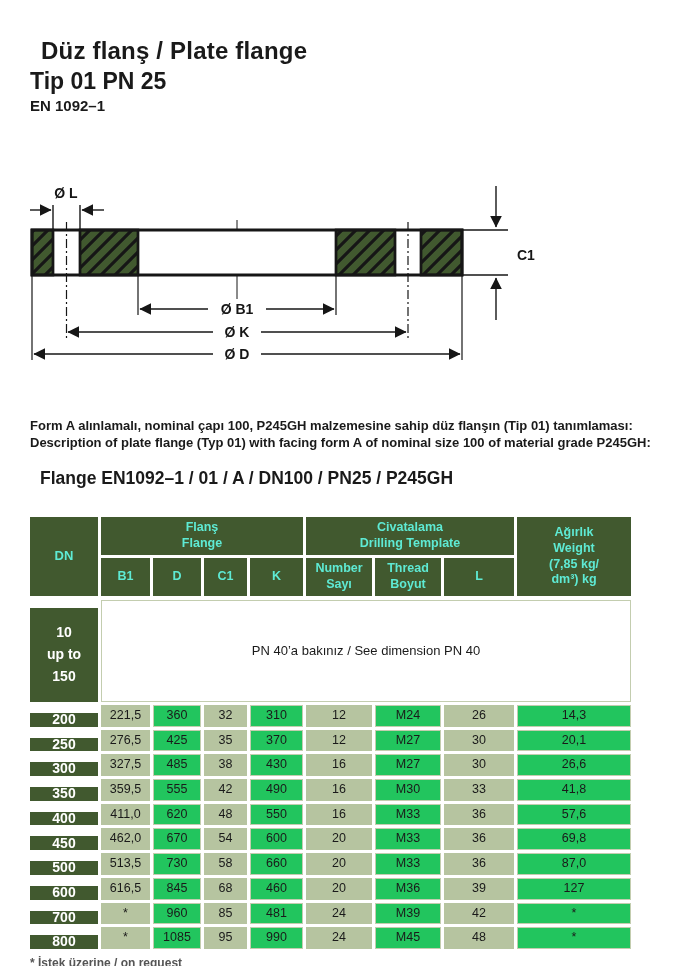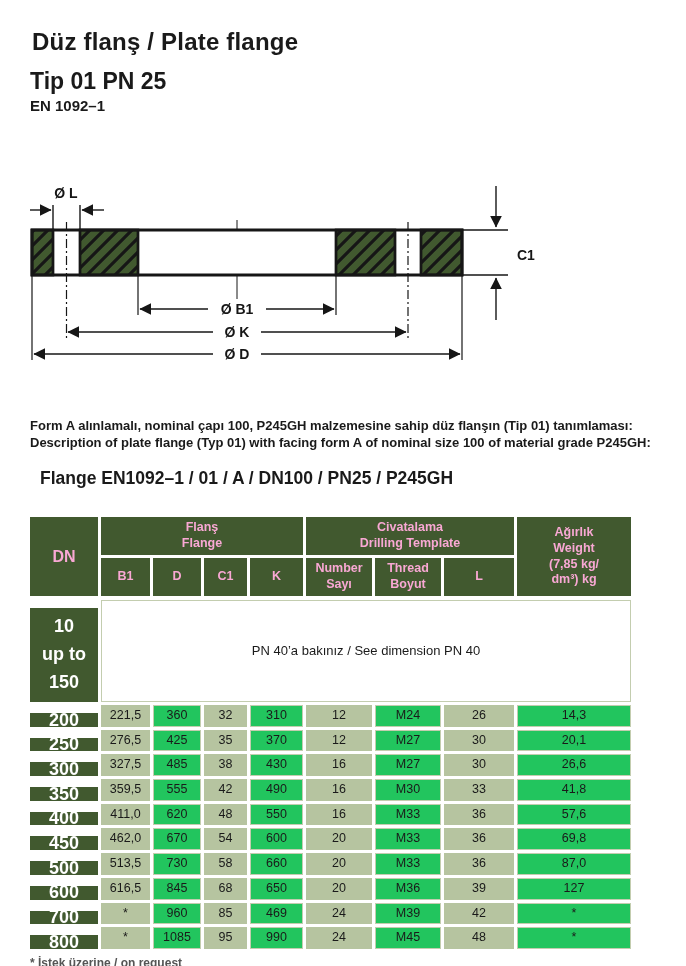--- a/index.html
+++ b/index.html
@@ -18,35 +18,35 @@
   .designation{left:40px;top:468px;font-size:17.5px;font-weight:bold;}
   
   .drawing{left:28px;top:180px;width:530px;height:198px;}
   
   .flange-table{left:30px;top:517px;width:601px;font-size:12.5px;}
   .tgrid{display:grid;grid-template-columns:68px 49px 48px 43px 53px 66px 66px 70px 114px;gap:3px;}
   .hgrid{grid-template-rows:38px 38px;margin-bottom:4px;}
   .bgrid{grid-template-rows:102px;grid-auto-rows:21.7px;}
   .cell{display:flex;align-items:center;justify-content:center;text-align:center;
         white-space:pre-line;line-height:1.25;box-sizing:border-box;}
-  .hdr{background:var(--dark-green);color:#f9a8d4;font-weight:bold;}
-  .dn-cell{background:var(--dark-green);color:#fff;font-weight:bold;font-size:18px;margin-top:8px;}
+  .hdr{background:var(--dark-green);color:#5eead4;font-weight:bold;}
+  .dn-cell{background:var(--dark-green);color:#fff;font-weight:bold;font-size:14px;margin-top:8px;}
   .alt-cell{background:var(--light-green);}
   .white-cell{background:#22c55e;border:1px solid var(--hairline);}
   .note-cell{background:#fff;border:1px solid var(--hairline);font-size:13px;}
   .range-dn{line-height:1.55;}
   
   .footnote{left:30px;top:956px;font-size:12px;font-weight:bold;color:#555;}
   :root{--dark-green:#41592f;--light-green:#b6c4a0;--hairline:#c3cdaf;}
   svg text{font-family:"Liberation Sans", sans-serif;font-weight:bold;font-size:14px;fill:#161616;}
 </style>
 </head>
 <body>
 
-<h1 class="abs page-title" style="margin:2px">Düz flanş / Plate flange</h1>
+<h1 class="abs page-title" style="margin:11px">Düz flanş / Plate flange</h1>
 <div class="abs type-line">Tip 01 PN 25</div>
 <div class="abs std-line">EN 1092–1</div>
 
 <svg class="abs drawing" viewBox="0 0 530 198">
   <defs>
     <marker id="ar" viewBox="0 0 10 10" refX="9.5" refY="5" markerWidth="8.5" markerHeight="8.5" orient="auto-start-reverse">
       <path d="M0,0 L10,5 L0,10 z" fill="#161616"></path>
     </marker>
     <pattern id="hatch" width="14" height="14" patternUnits="userSpaceOnUse">
       <path d="M-3,17 L17,-3 M-10,10 L10,-10 M4,24 L24,4" stroke="#161616" stroke-width="3.2" fill="none"></path>
@@ -113,21 +113,21 @@
 
 <div class="abs desc">
   <div>Form A alınlamalı, nominal çapı 100, P245GH malzemesine sahip düz flanşın (Tip 01) tanımlaması:</div>
   <div>Description of plate flange (Typ 01) with facing form A of nominal size 100 of material grade P245GH:</div>
 </div>
 <div class="abs designation">Flange EN1092–1 / 01 / A / DN100 / PN25 / P245GH</div>
 
 <div class="abs flange-table">
 
   <div class="tgrid hgrid">
-    <div class="cell hdr" style="grid-row:1/3;grid-column:1;font-size:16px">DN</div>
+    <div class="cell hdr" style="grid-row:1/3;grid-column:1;font-size:13px">DN</div>
     <div class="cell hdr" style="grid-row:1;grid-column:2/6">Flanş
 Flange</div>
     <div class="cell hdr" style="grid-row:1;grid-column:6/9">Civatalama
 Drilling Template</div>
     <div class="cell hdr" style="grid-row:1/3;grid-column:9">Ağırlık
 Weight
 (7,85 kg/
 dm³) kg</div>
     <div class="cell hdr" style="grid-row:2;grid-column:2">B1</div>
     <div class="cell hdr" style="grid-row:2;grid-column:3">D</div>
@@ -206,30 +206,30 @@
       <div class="cell alt-cell">58</div>
       <div class="cell white-cell">660</div>
       <div class="cell alt-cell">20</div>
       <div class="cell white-cell">M33</div>
       <div class="cell alt-cell">36</div>
       <div class="cell white-cell">87,0</div>
       <div class="cell dn-cell">600</div>
       <div class="cell alt-cell">616,5</div>
       <div class="cell white-cell">845</div>
       <div class="cell alt-cell">68</div>
-      <div class="cell white-cell">650</div>
+      <div class="cell white-cell">460</div>
       <div class="cell alt-cell">20</div>
       <div class="cell white-cell">M36</div>
       <div class="cell alt-cell">39</div>
       <div class="cell white-cell">127</div>
       <div class="cell dn-cell">700</div>
       <div class="cell alt-cell">*</div>
       <div class="cell white-cell">960</div>
       <div class="cell alt-cell">85</div>
-      <div class="cell white-cell">469</div>
+      <div class="cell white-cell">481</div>
       <div class="cell alt-cell">24</div>
       <div class="cell white-cell">M39</div>
       <div class="cell alt-cell">42</div>
       <div class="cell white-cell">*</div>
       <div class="cell dn-cell">800</div>
       <div class="cell alt-cell">*</div>
       <div class="cell white-cell">1085</div>
       <div class="cell alt-cell">95</div>
       <div class="cell white-cell">990</div>
       <div class="cell alt-cell">24</div>

